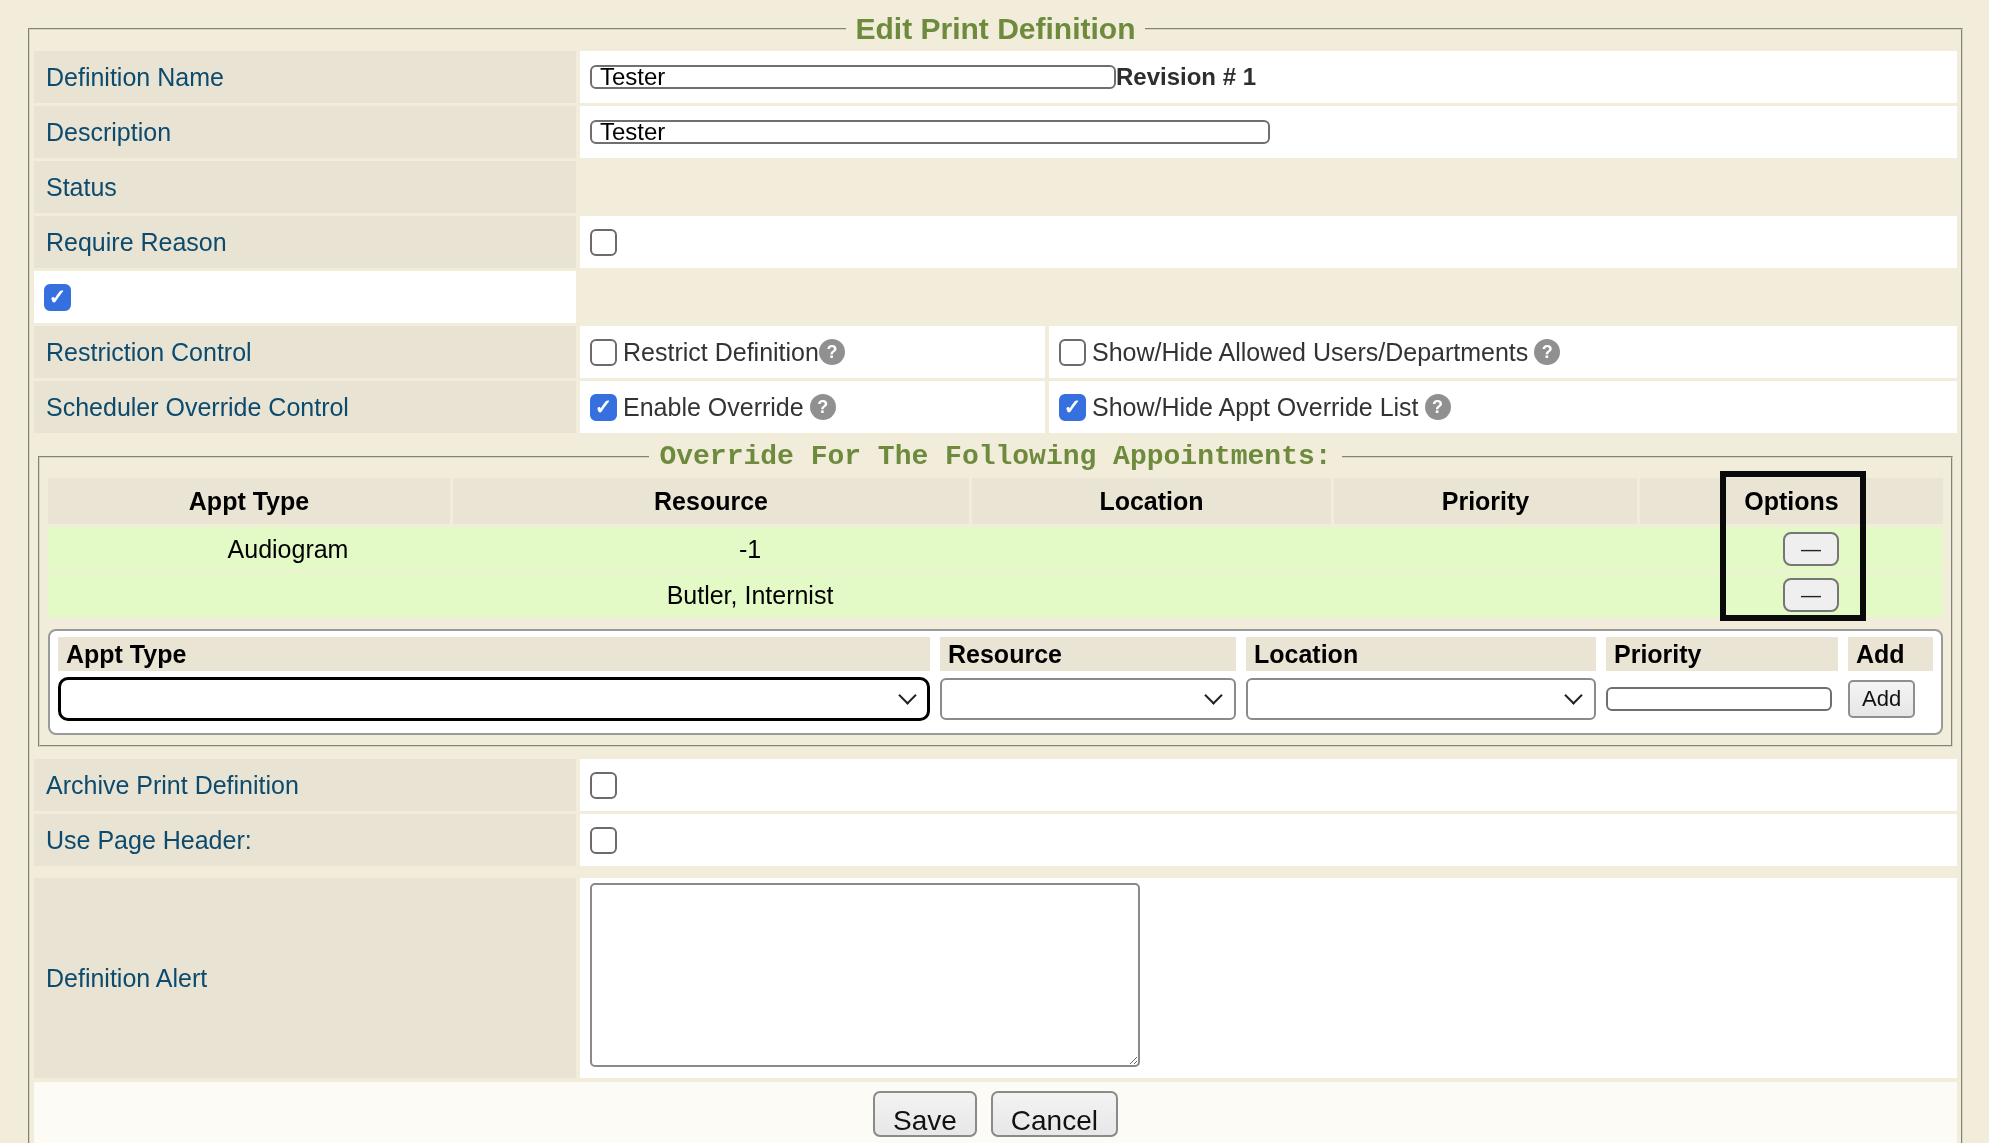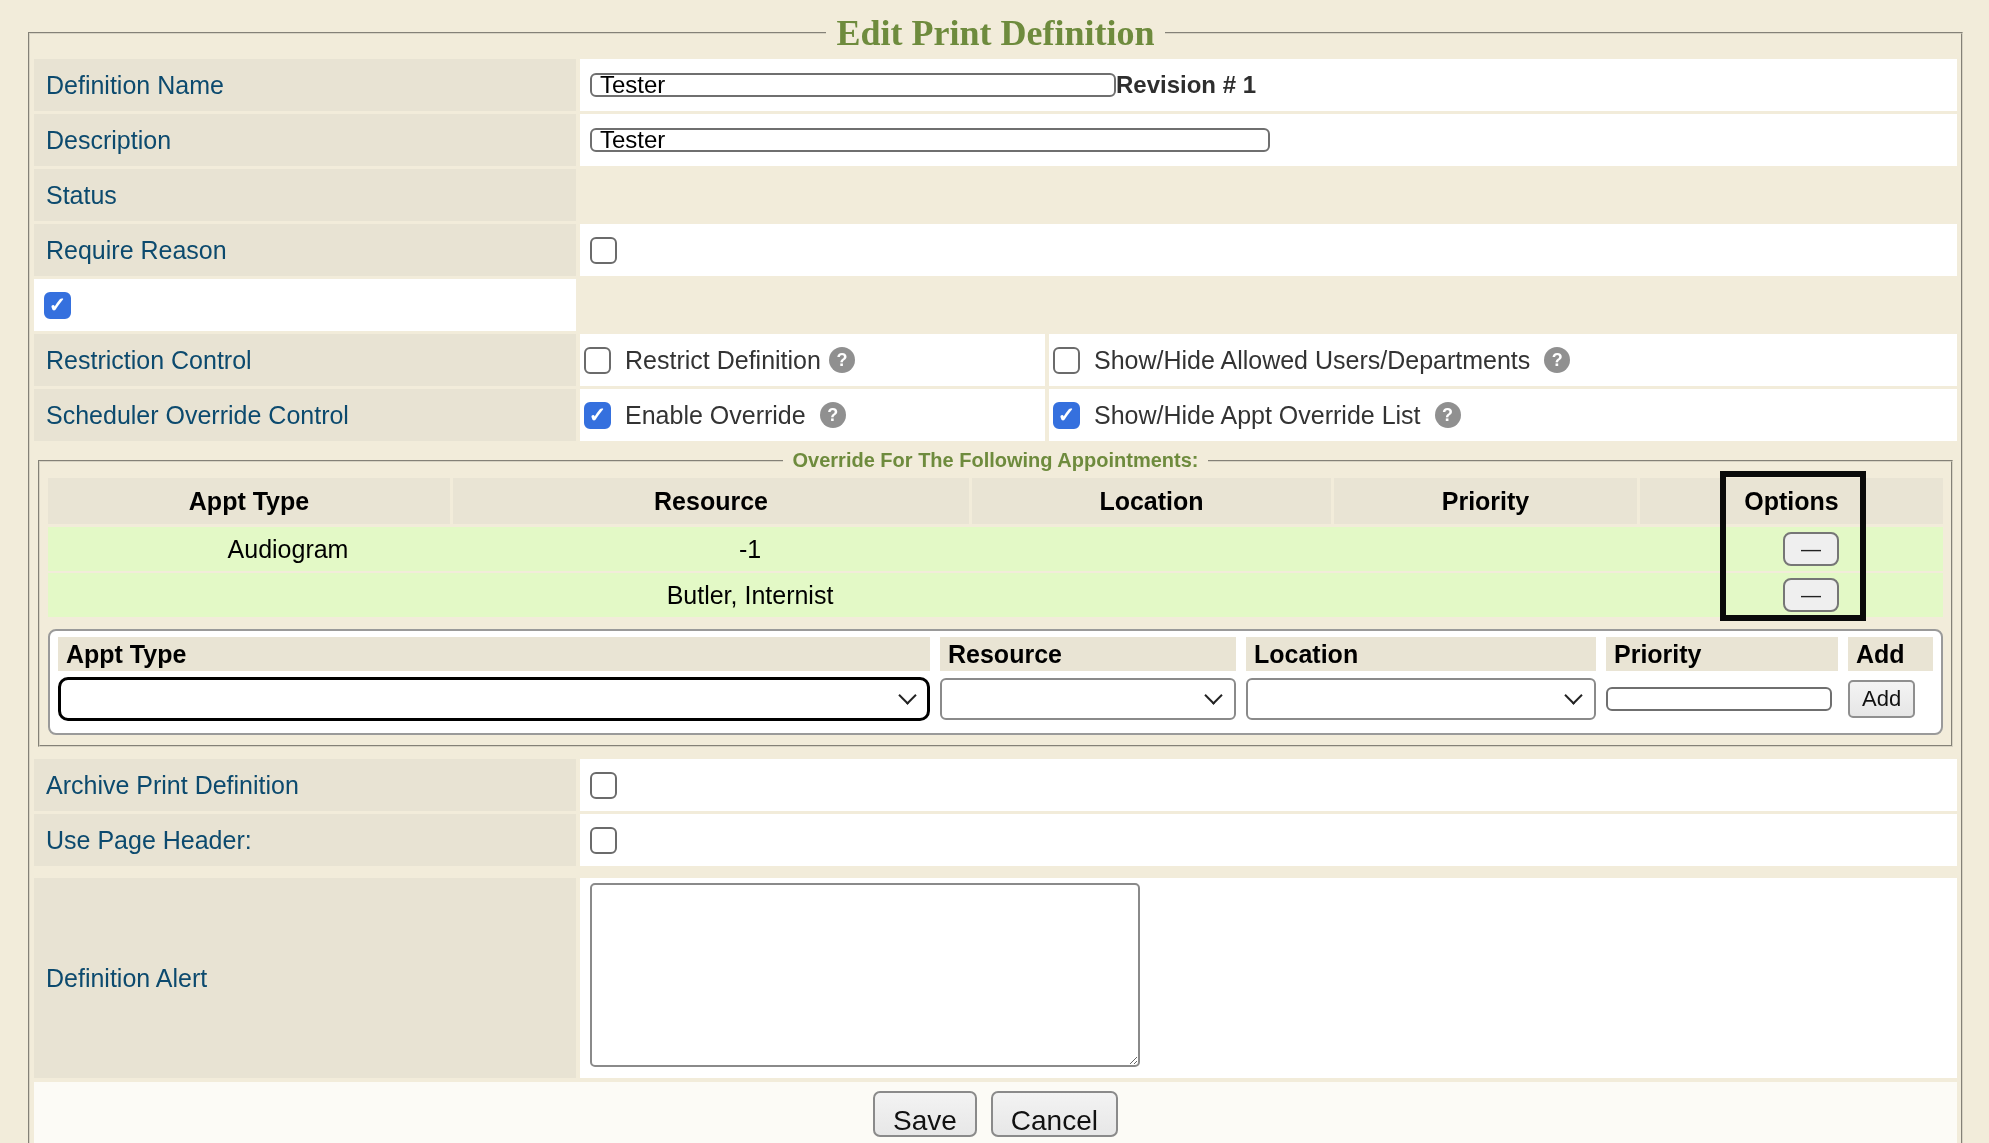--- a/index.html
+++ b/index.html
@@ -6,29 +6,29 @@
   html,body { background:#f2ecda; }
   body { font-family:"Liberation Sans", sans-serif; color:#1c1c1c; }
   .page { position:relative; width:1989px; height:1143px; background:#f2ecda; overflow:hidden; }
 
   fieldset.outer {
     margin:12px 26px 0 28px; border:2px groove #d8d3c3; padding:2px 4px 8px 4px;
   }
   fieldset.outer > legend, fieldset.ov > legend {
     margin:0 auto; padding:0 10px; font-weight:bold; color:#6e8b3d; text-align:center;
   }
-  fieldset.outer > legend { font-size:36px;font-family:Liberation Serif, serif; }
-  fieldset.ov > legend { font-size:20px; }
+  fieldset.outer > legend { font-size:30px; }
+  fieldset.ov > legend { font-size:28px;font-family:Liberation Mono, monospace; }
 
   
   .frow { display:grid; grid-template-columns:542px 1fr; column-gap:4px; margin-top:3px; min-height:52px; }
   .lblcell { background:#e8e3d3; display:flex; align-items:center; padding-left:12px; font-size:25px; color:#0c4a6e; }
   .valcell { background:#ffffff; display:flex; align-items:center; padding-left:10px; font-size:25px; color:#333; }
   .split { display:grid; grid-template-columns:465px 1fr; column-gap:4px; }
-  .subcell { background:#fff; display:flex; align-items:center; padding-left:4px; font-size:25px; color:#333; gap:14px; }
+  .subcell { background:#fff; display:flex; align-items:center; padding-left:10px; font-size:25px; color:#333; gap:6px; }
 
   input[type=text] { border:2px solid #6f6f6f; border-radius:6px; height:24px; font-size:24px;
     padding:0 8px; font-family:"Liberation Sans",sans-serif; color:#000; background:#fff; }
   .revision { font-weight:bold; color:#2e2e2e; font-size:24px; margin-left:0; }
 
   
   .radio { width:26px; height:26px; border-radius:50%; border:2.5px solid #6e6e6e; background:#fff;
     display:inline-flex; align-items:center; justify-content:center; flex:0 0 auto; }
   .radio.sel { border-color:#2e6bd8; }
   .radio.sel .dot { width:15px; height:15px; border-radius:50%; background:#2e6bd8; }

